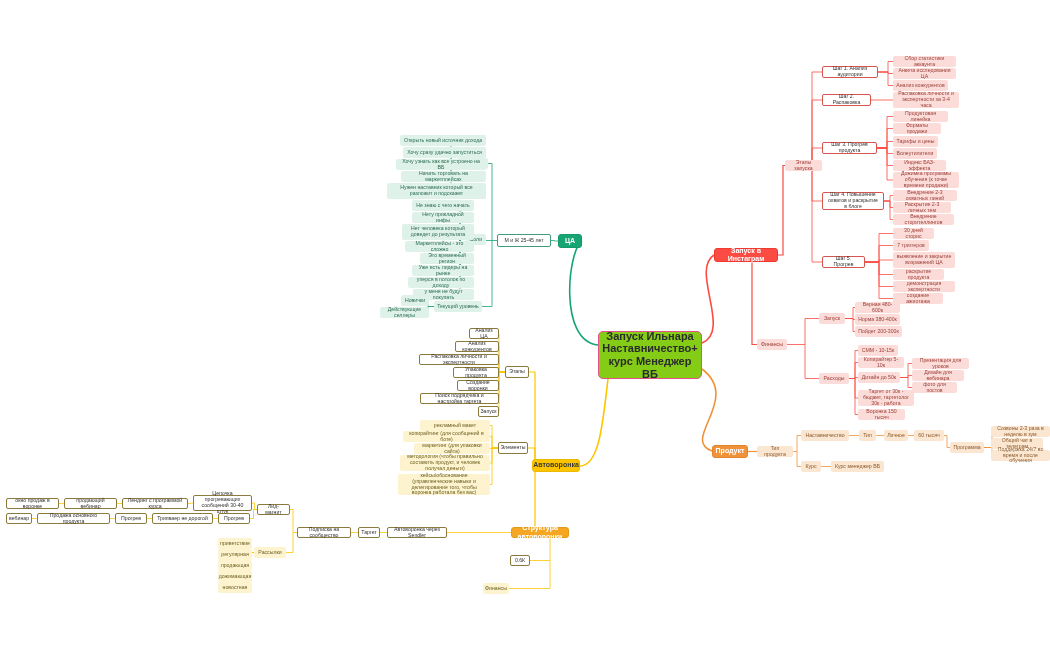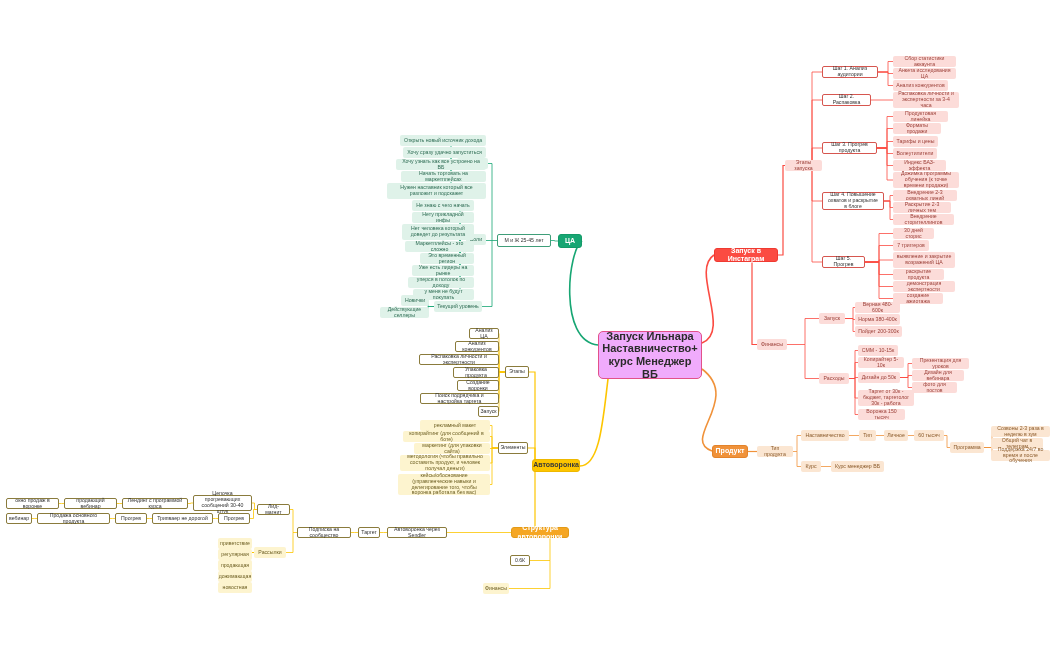--- a/index.html
+++ b/index.html
@@ -11,21 +11,21 @@
   #canvas{position:absolute;left:0;top:0;width:1050px;height:650px;}
   svg.links{position:absolute;left:0;top:0;width:1050px;height:650px;pointer-events:none;}
   .node{
     position:absolute;box-sizing:border-box;
     display:flex;align-items:center;justify-content:center;
     text-align:center;line-height:1.15;
     border-radius:3px;white-space:pre-line;
   }
   
   .root{
-    background:#f0abfc;border:1px solid #e2518a;color:#2b2b2b;
+    background:#84cc16;border:1px solid #e2518a;color:#2b2b2b;
     font-size:11px;font-weight:bold;border-radius:5px;
     padding:6px 8px;
   }
   
   .l1{font-size:7px;font-weight:bold;color:#ffffff;border-radius:3px;padding:3px 5px;}
   .l1.green{background:#21a36b;border:1px solid #18archive;}
   .l1.green{background:#17a673;border:1px solid #139a68;}
   .l1.red{background:#fb4b42;border:1px solid #ef3a31;}
   .l1.orange{background:#f0923a;border:1px solid #e3832a;}
   .l1.yellow{background:#fdc500;border:1px solid #eeb800;color:#3a3a3a;}

